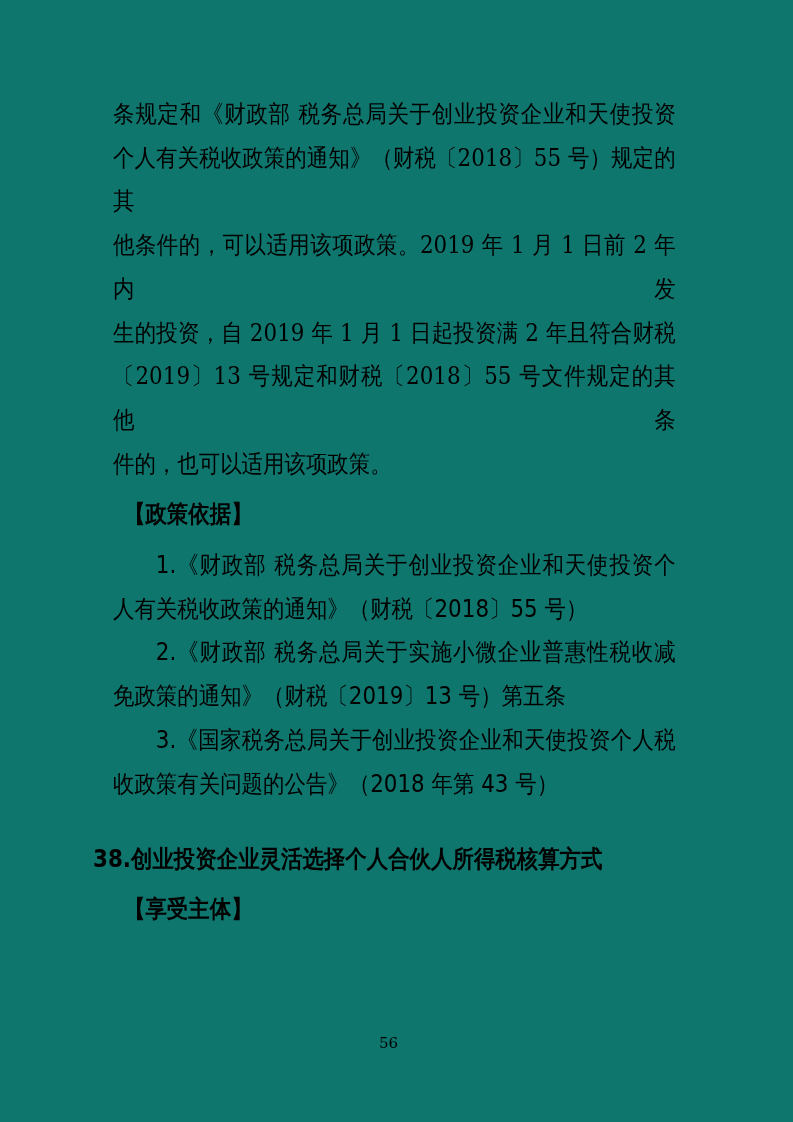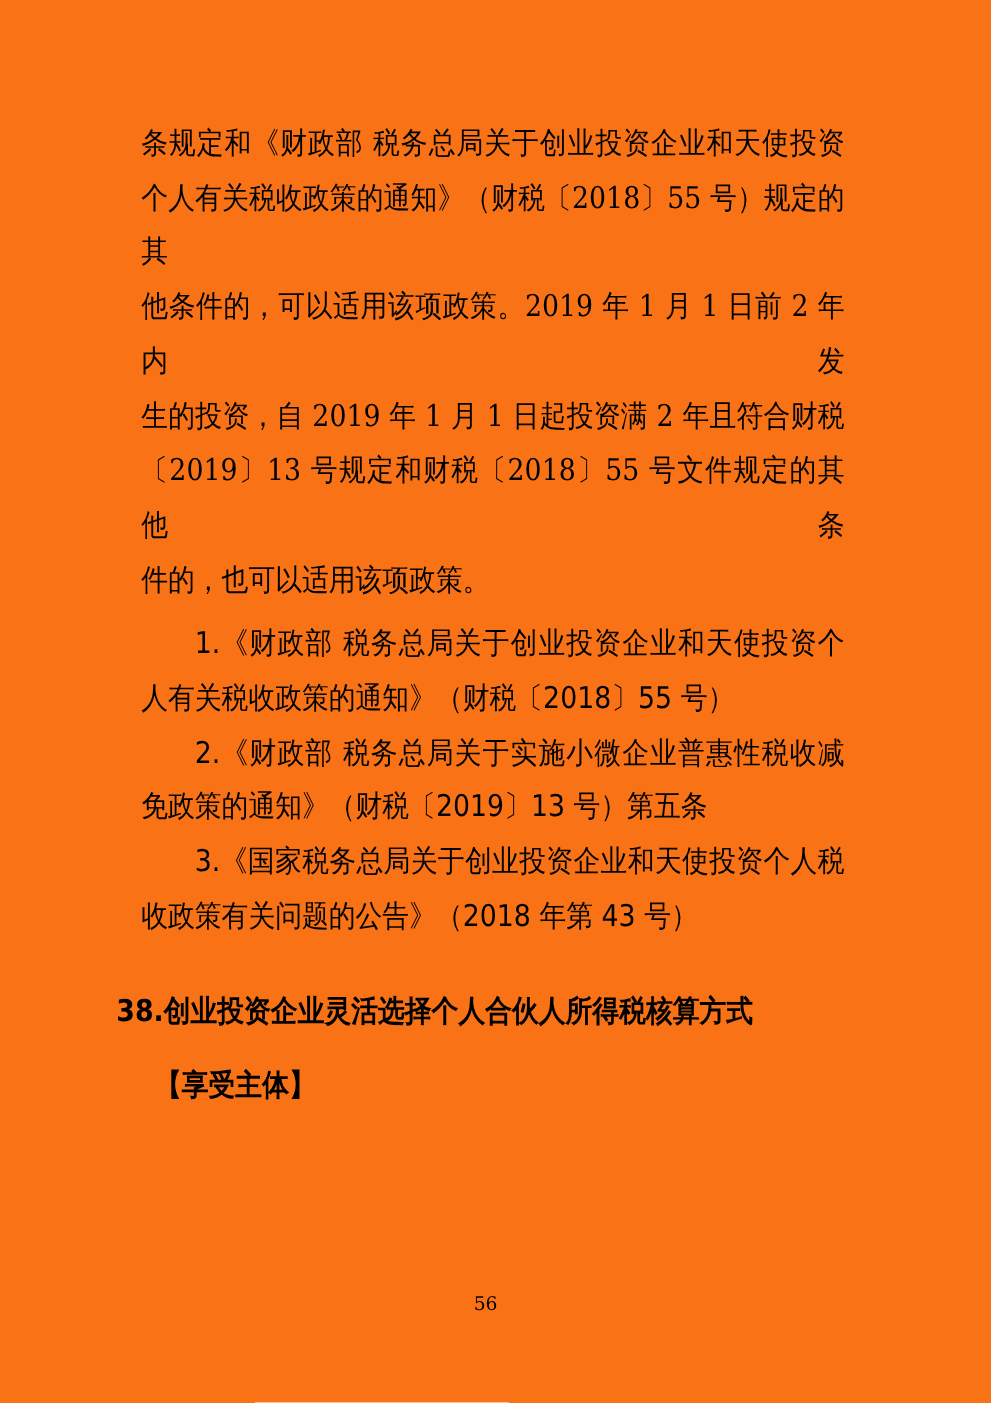--- a/index.html
+++ b/index.html
@@ -4,21 +4,21 @@
 <style>
   html, body {
     margin: 0;
     padding: 0;
     background: #ffffff;
   }
   .page {
     position: relative;
     width: 793px;
     height: 1122px;
-    background: #f97316;
+    background: #0f766e;
     overflow: hidden;
     color: #000000;
   }
   .textcol {
     position: absolute;
     left: 113px;
     top: 93px;
     width: 630px;
   }
   .line {
@@ -48,21 +48,21 @@
     font-family: "DejaVu Sans", "Liberation Sans", sans-serif;
     margin-left: 11px;
   }
   .block-policy-header { margin-top: 7px; }
   .block-list { margin-top: 7px; }
   .h38 {
     margin: 32px 0 0 -20px;
     font-weight: bold;
     font-family: "DejaVu Sans", "Liberation Sans", sans-serif;
   }
-  .block-subject-header { margin-top: 16px; }
+  .block-subject-header { margin-top: 6px; }
   .block-para2 { margin-top: 19px; }
   .footer {
     position: absolute;
     left: 0;
     right: 16px;
     top: 1033px;
     text-align: center;
     font-size: 15px;
     line-height: 20px;
     font-family: "DejaVu Serif", "Liberation Serif", serif;
@@ -77,20 +77,23 @@
 
     <div class="para serif">
       <div class="line j">条规定和《财政部 税务总局关于创业投资企业和天使投资</div>
       <div class="line j">个人有关税收政策的通知》（财税〔2018〕55 号）规定的其</div>
       <div class="line j">他条件的，可以适用该项政策。2019 年 1 月 1 日前 2 年内发</div>
       <div class="line j">生的投资，自 2019 年 1 月 1 日起投资满 2 年且符合财税</div>
       <div class="line j">〔2019〕13 号规定和财税〔2018〕55 号文件规定的其他条</div>
       <div class="line">件的，也可以适用该项政策。</div>
     </div>
 
+    <div class="block-policy-header">
+      <div class="line sec-header">【政策依据】</div>
+    </div>
 
     <div class="block-list sans">
       <div class="line j ind">1.《财政部 税务总局关于创业投资企业和天使投资个</div>
       <div class="line">人有关税收政策的通知》（财税〔2018〕55 号）</div>
       <div class="line j ind">2.《财政部 税务总局关于实施小微企业普惠性税收减</div>
       <div class="line">免政策的通知》（财税〔2019〕13 号）第五条</div>
       <div class="line j ind">3.《国家税务总局关于创业投资企业和天使投资个人税</div>
       <div class="line">收政策有关问题的公告》（2018 年第 43 号）</div>
     </div>
 

